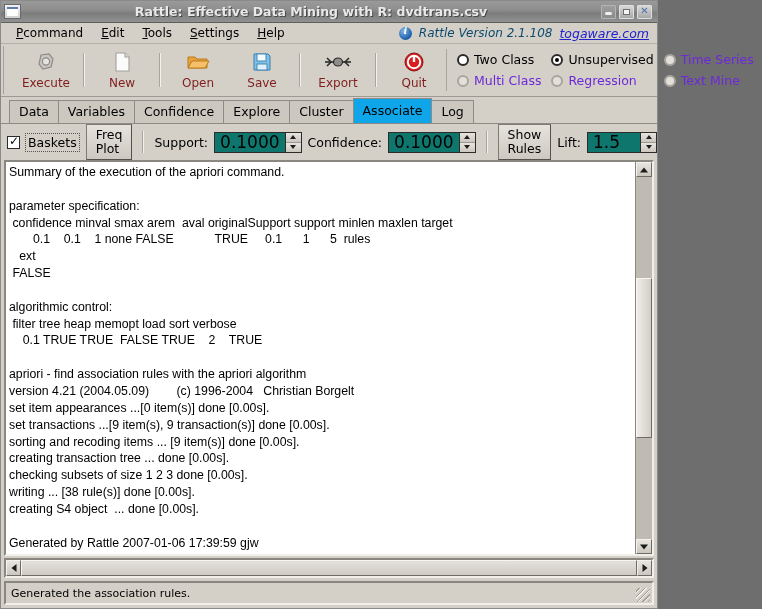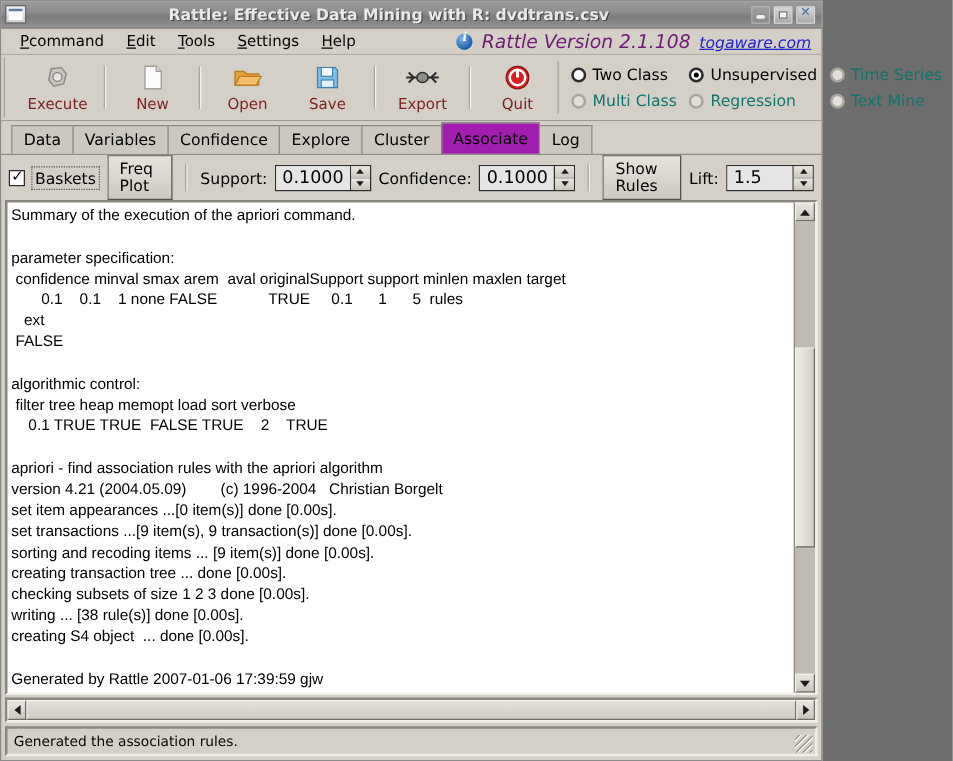--- a/index.html
+++ b/index.html
@@ -112,21 +112,21 @@
     position: relative;
     flex: 0 0 13px;
   }
   .info-icon::after {
     content: "i";
     position: absolute; left: 0; right: 0; top: -2px;
     text-align: center; color: #fff;
     font-size: 10px; font-style: italic; font-weight: bold;
     font-family: "DejaVu Serif", serif;
   }
-  .version-text { color: #701a75; font-style: italic; font-size: 15px; white-space: nowrap;}
+  .version-text { color: #0c4a6e; font-style: italic; font-size: 12px; white-space: nowrap;}
   .version-link { color: #2222cc; font-style: italic; font-size: 12.5px; text-decoration: underline; cursor: pointer;}
 
   
   .toolbar-row {
     flex: 0 0 52px;
     display: flex;
     align-items: stretch;
     background: #d4d0c8;
     border-bottom: 1px solid #9d9a94;
   }
@@ -176,21 +176,21 @@
     display: grid;
     grid-template-columns: auto auto auto;
     grid-auto-rows: 21px;
     column-gap: 10px;
     align-items: center;
   }
   .radio {
     display: flex; align-items: center; gap: 5px;
     font-size: 12.5px; color: #000; white-space: nowrap; cursor: default;
   }
-  .radio.disabled { color: #0f766e; }
+  .radio.disabled { color: #6d28d9; }
   .rdot {
     width: 12px; height: 12px; border-radius: 50%;
     border: 2px solid #2b2b2b;
     background: #fff;
     box-sizing: border-box;
     position: relative;
     flex: 0 0 12px;
   }
   .radio.disabled .rdot { border-color: #a9a59e; background: #e3e0da; }
   .rdot.on::after {
@@ -213,21 +213,21 @@
     font-size: 12.5px;
     background: #ccc8c0;
     border: 1px solid #8e8b85;
     border-bottom: none;
     margin-right: -1px;
     color: #000;
     cursor: default;
     line-height: 14px;
   }
   .tab.active {
-    background: #a21caf;
+    background: #0ea5e9;
     padding-top: 5px;
     padding-bottom: 5px;
     position: relative;
     z-index: 2;
     border-color: #8e8b85;
   }
 
   
   .optbar {
     flex: 0 0 32px;
@@ -278,22 +278,22 @@
     display: flex;
     border: 1px solid #2e2c29;
     background: #fff;
     height: 21px;
     box-sizing: border-box;
     align-items: stretch;
   }
   .spin .val {
     display: flex; align-items: center;
     padding: 0 5px;
-    font-size: 14px;
-    background: #e5e5e5;
+    font-size: 17px;
+    background: #0f766e;
     min-width: 52px;
     box-sizing: border-box;
   }
   .spin .arrows {
     width: 15px;
     display: flex; flex-direction: column;
     border-left: 1px solid #2e2c29;
   }
   .spin .arrows div {
     flex: 1;

